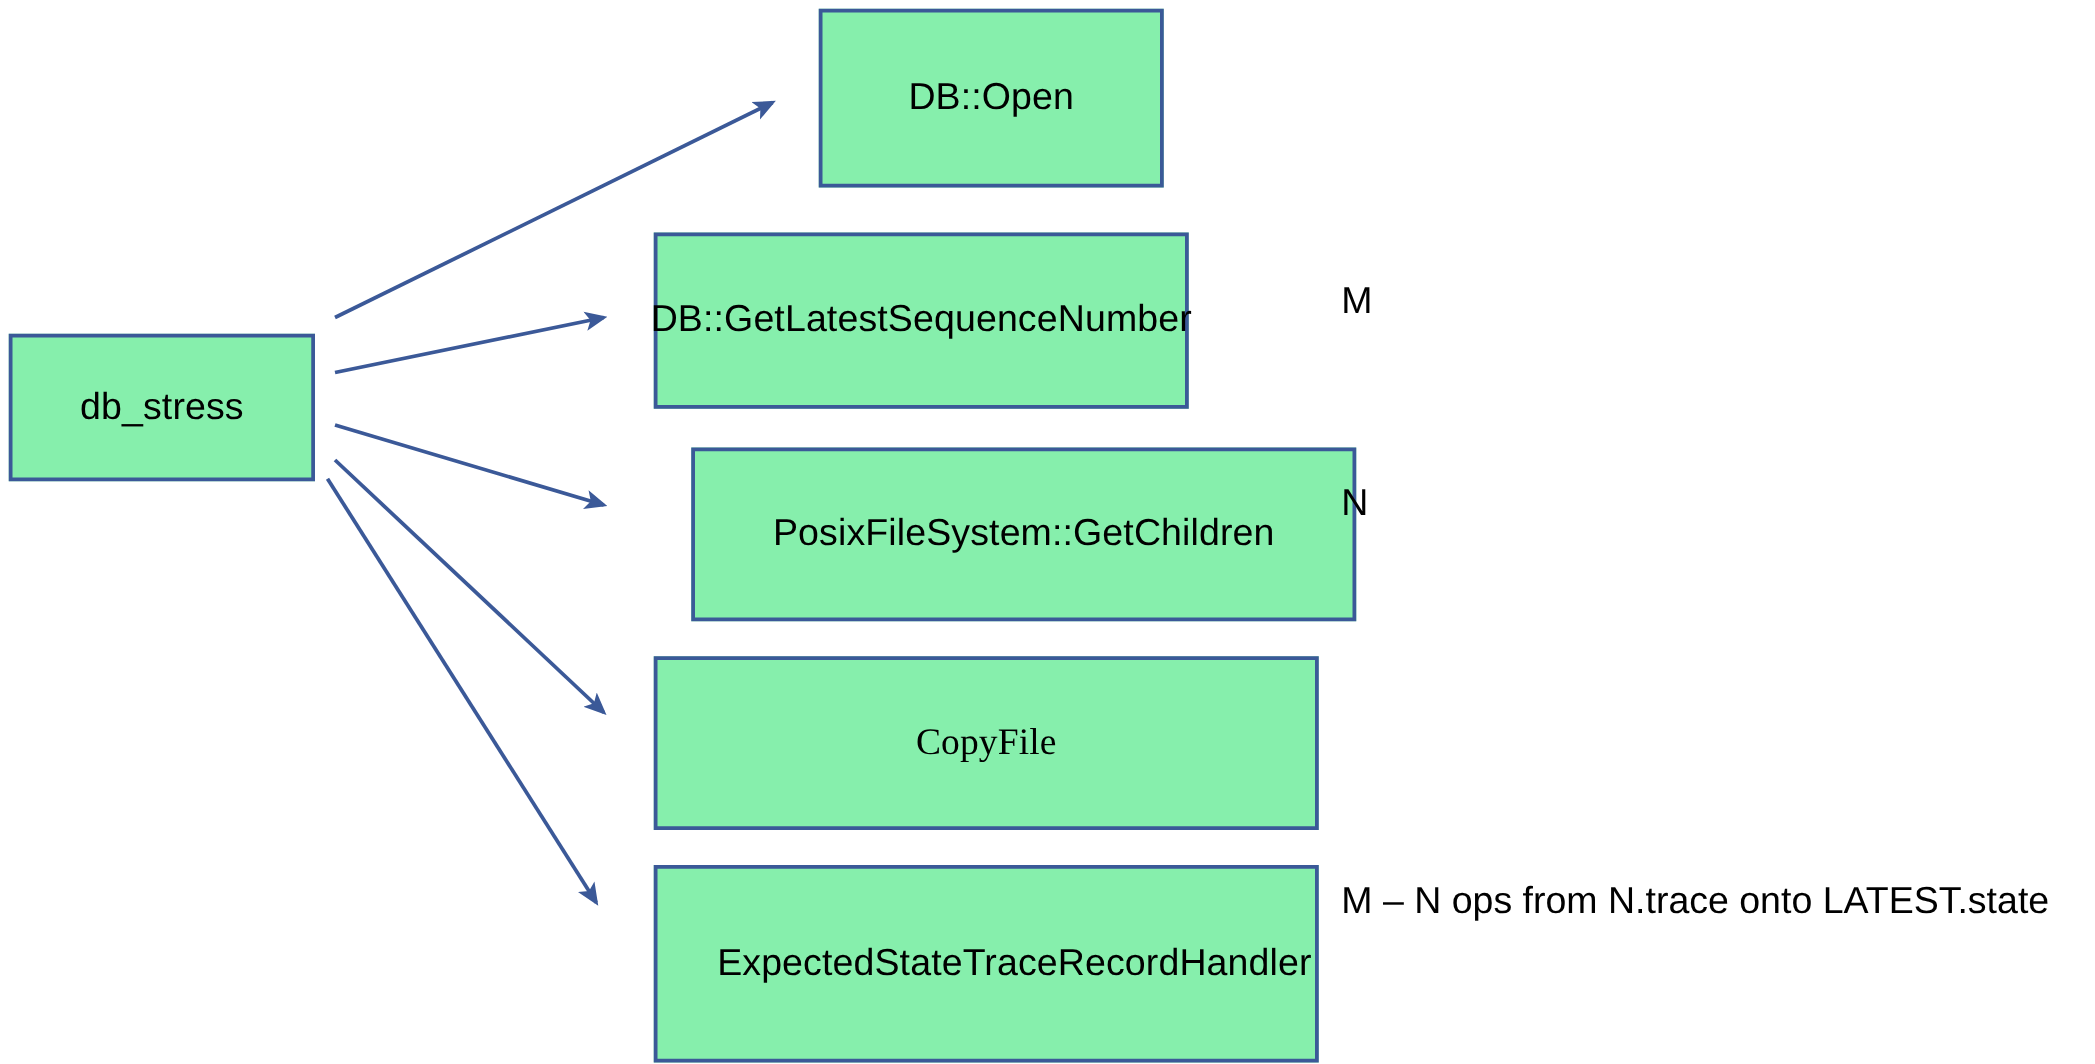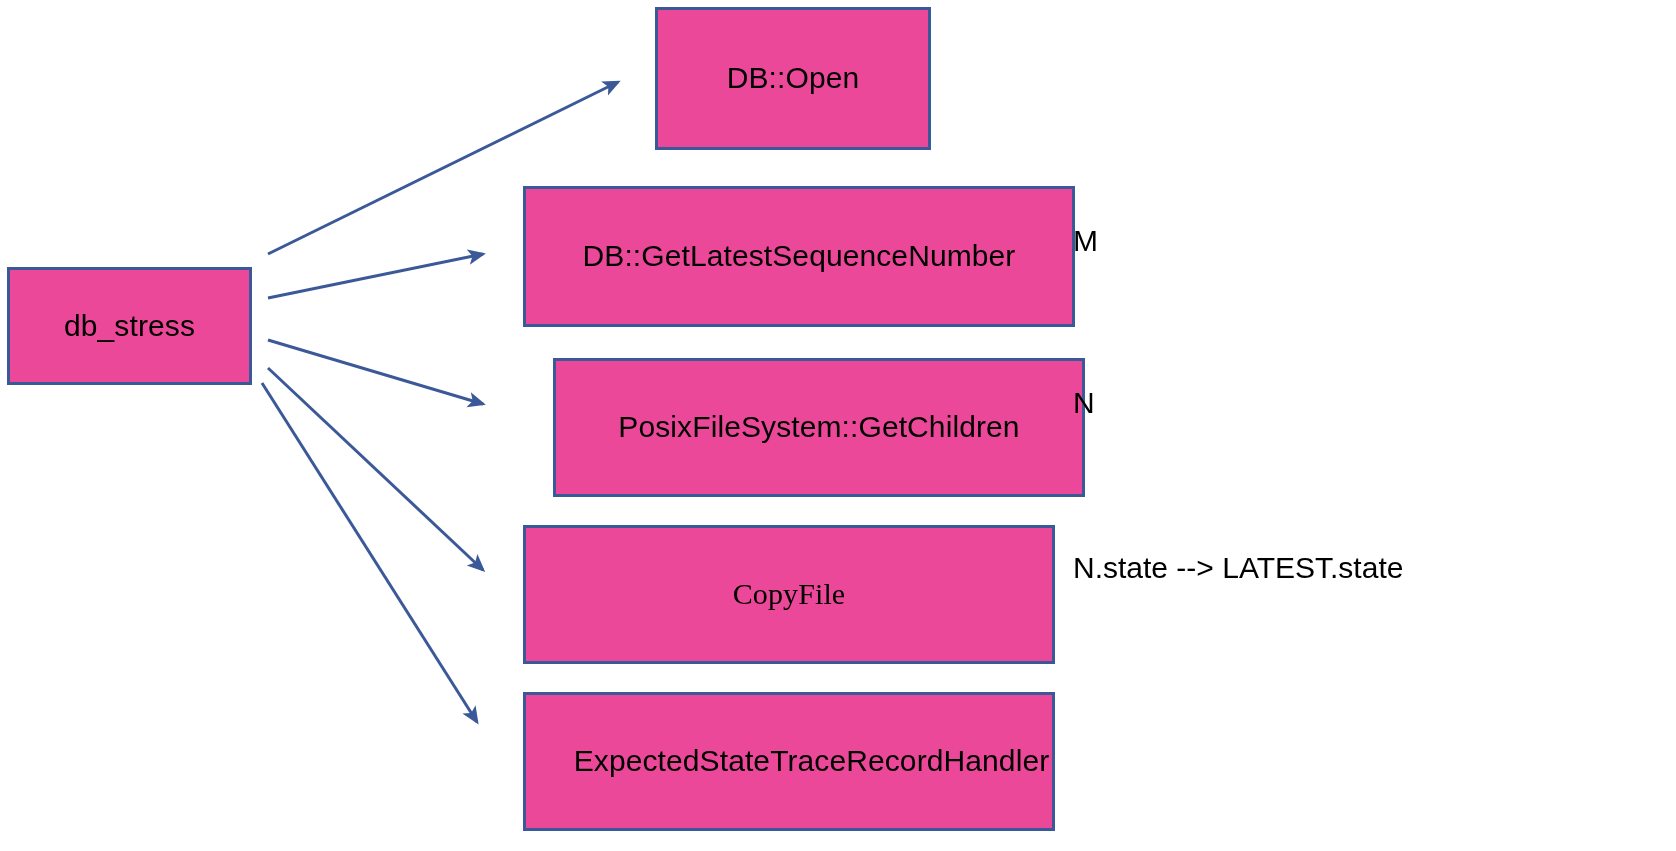--- a/index.html
+++ b/index.html
@@ -11,21 +11,21 @@
     position: relative;
     width: 1676px;
     height: 851px;
     background: #ffffff;
     overflow: hidden;
     font-family: "Liberation Sans", sans-serif;
   }
   .node {
     position: absolute;
     box-sizing: border-box;
-    background: #ec4899;
+    background: #86efac;
     border: 3px solid var(--stroke, #3b5998);
     display: flex;
     align-items: center;
     justify-content: center;
   }
   .node-label {
     color: #000000;
     font-size: 30px;
     line-height: 1.15;
     letter-spacing: 0.1px;
@@ -69,33 +69,33 @@
   </svg>
 
   <div class="node" id="node-db-stress" style="left: 7px; top: 267px; width: 245px; height: 118px;">
     <span class="node-label">db_stress</span>
   </div>
 
   <div class="node" id="node-db-open" style="left: 655px; top: 7px; width: 276px; height: 143px;">
     <span class="node-label">DB::Open</span>
   </div>
 
-  <div class="node" id="node-db-get-latest-sequence-number" style="left: 523px; top: 186px; width: 552px; height: 141px;">
+  <div class="node" id="node-db-get-latest-sequence-number" style="left: 523px; top: 186px; width: 428px; height: 141px;">
     <span class="node-label">DB::GetLatestSequenceNumber</span>
   </div>
 
   <div class="node" id="node-posix-file-system-get-children" style="left: 553px; top: 358px; width: 532px; height: 139px; justify-content: center;">
     <span class="node-label">PosixFileSystem::GetChildren</span>
   </div>
 
   <div class="node" id="node-copy-file" style="left: 523px; top: 525px; width: 532px; height: 139px; font-family: Liberation Serif, serif;">
     <span class="node-label">CopyFile</span>
   </div>
 
-  <div class="node" id="node-expected-state-trace-record-handler" style="left: 523px; top: 692px; width: 532px; height: 139px; padding-left: 45px;">
+  <div class="node" id="node-expected-state-trace-record-handler" style="left: 523px; top: 692px; width: 532px; height: 158px; padding-left: 45px;">
     <span class="node-label">ExpectedStateTraceRecordHandler</span>
   </div>
 
   <div class="annotation" id="annotation-m" style="left: 1073px; top: 224px;">M</div>
   <div class="annotation" id="annotation-n" style="left: 1073px; top: 386px;">N</div>
-  <div class="annotation" id="annotation-copyfile" style="left: 1073px; top: 551px;">N.state --&gt; LATEST.state</div>
+  <div class="annotation" id="annotation-handler" style="left: 1073px; top: 704px;">M – N ops from N.trace onto LATEST.state</div>
 
 </div>
 
 </body></html>

